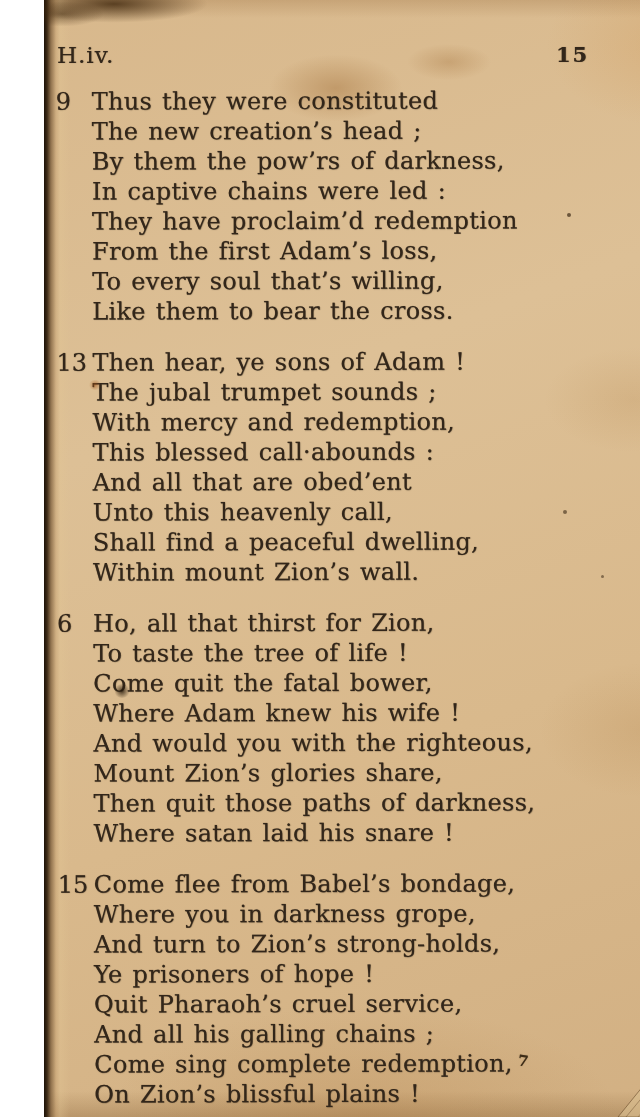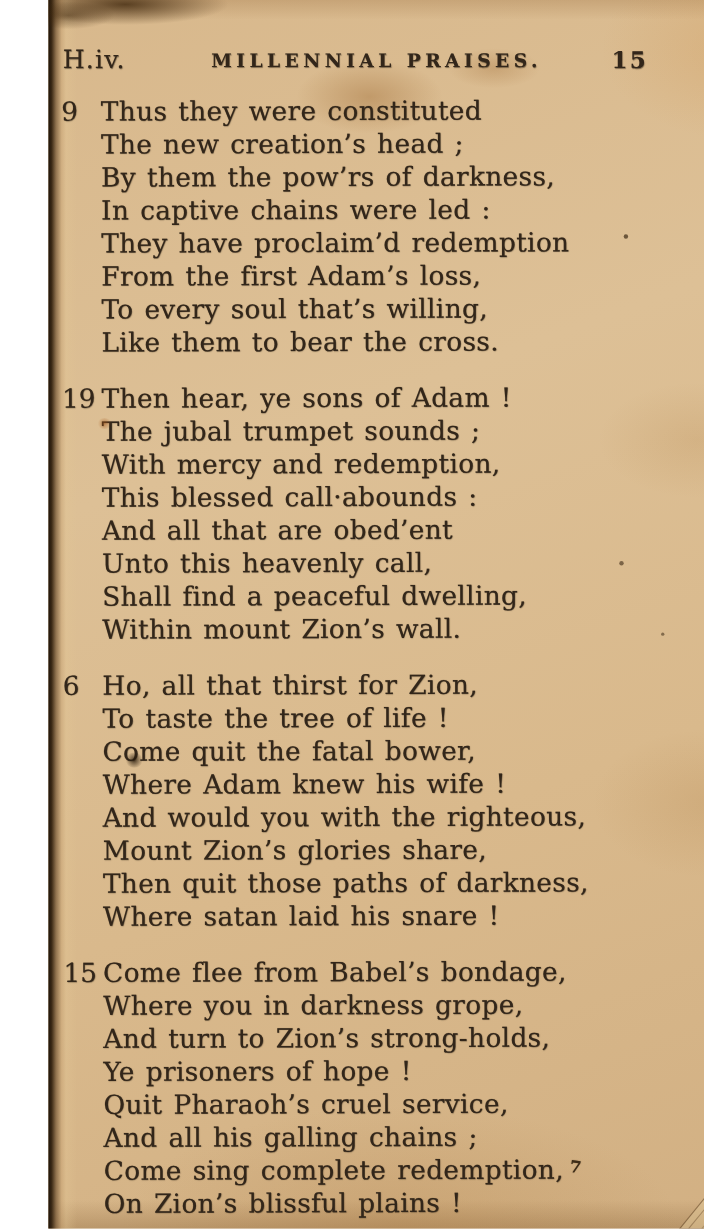--- a/index.html
+++ b/index.html
@@ -61,38 +61,37 @@
   }
   .corner-fold{position:absolute;right:0;bottom:0;width:86px;height:64px;}
 </style>
 </head>
 <body>
 
 <div class="page">
 
   <div class="header">
     <span class="signature ink">H.iv.</span>
-    <span class="running-title ink">MILLENNIAL PRAISES.</span>
     <span class="page-number ink">15</span>
   </div>
 
   <div class="body" id="verse-body">
       <div class="stanza">
         <span class="stanza-number ink">9</span>
         <div class="verse-line ink">Thus they were constituted</div>
         <div class="verse-line ink">The new creation’s head ;</div>
         <div class="verse-line ink">By them the pow’rs of darkness,</div>
         <div class="verse-line ink">In captive chains were led :</div>
         <div class="verse-line ink">They have proclaim’d redemption</div>
         <div class="verse-line ink">From the first Adam’s loss,</div>
         <div class="verse-line ink">To every soul that’s willing,</div>
         <div class="verse-line ink">Like them to bear the cross.</div>
       </div>
       <div class="stanza">
-        <span class="stanza-number ink">19</span>
+        <span class="stanza-number ink">13</span>
         <div class="verse-line ink">Then hear, ye sons of Adam !</div>
         <div class="verse-line ink">The jubal trumpet sounds ;</div>
         <div class="verse-line ink">With mercy and redemption,</div>
         <div class="verse-line ink">This blessed call·abounds :</div>
         <div class="verse-line ink">And all that are obed’ent</div>
         <div class="verse-line ink">Unto this heavenly call,</div>
         <div class="verse-line ink">Shall find a peaceful dwelling,</div>
         <div class="verse-line ink">Within mount Zion’s wall.</div>
       </div>
       <div class="stanza">

